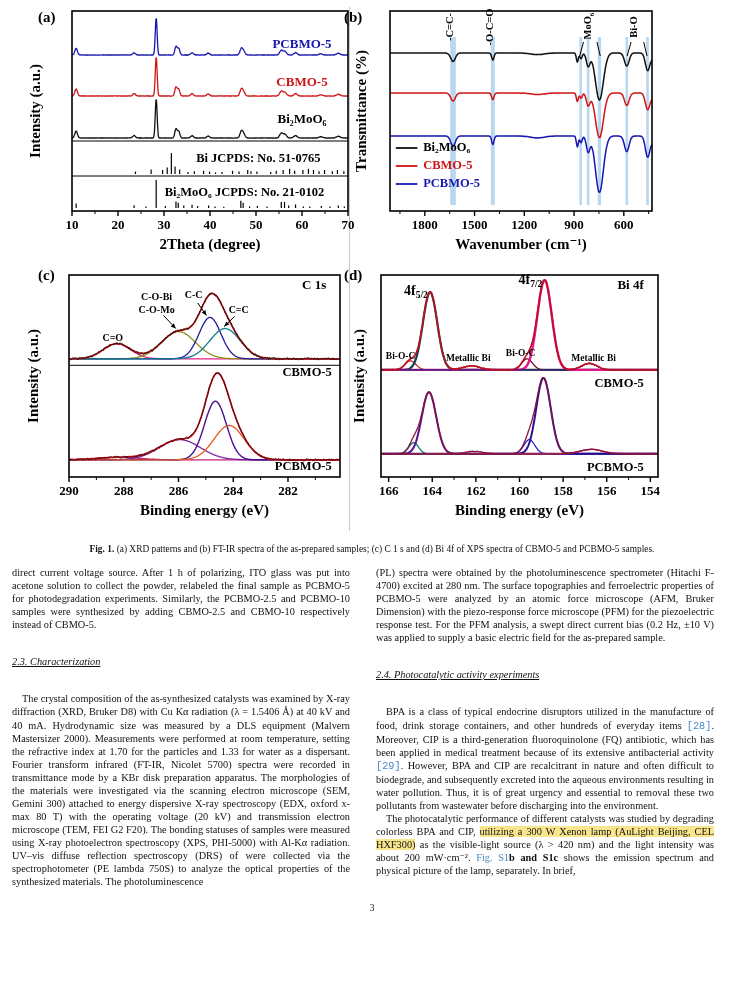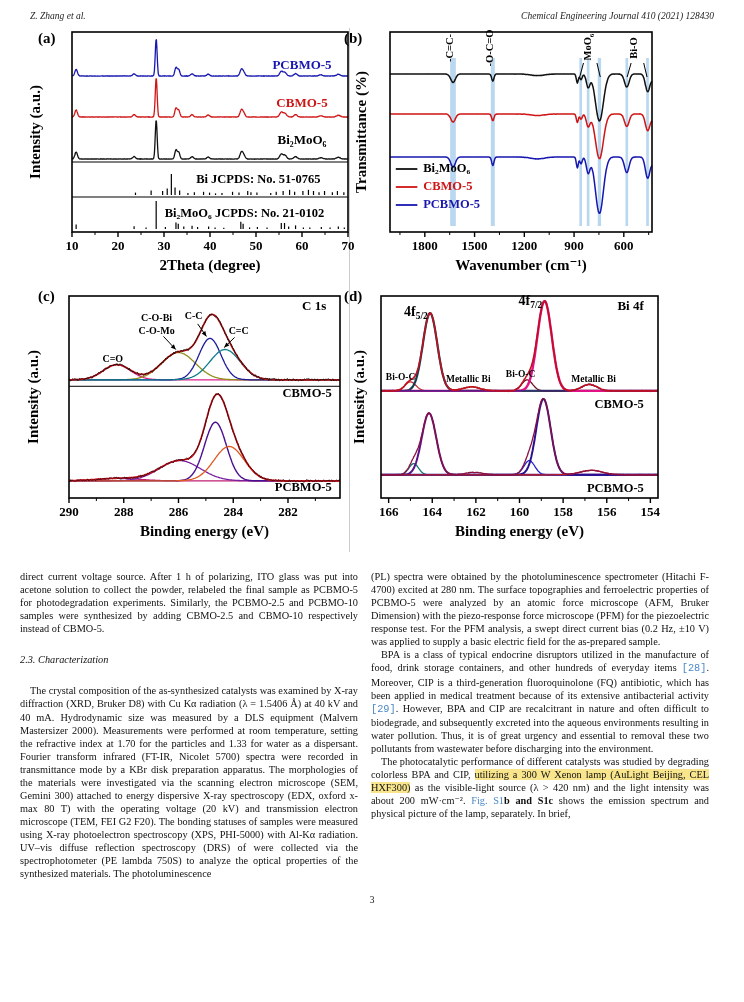--- a/index.html
+++ b/index.html
@@ -4,40 +4,36 @@
 <style>
   html,body{margin:0;padding:0;background:#ffffff;}
   body{width:744px;height:1002px;font-family:"Liberation Serif","DejaVu Serif",serif;color:#111;}
   .page{position:relative;width:744px;height:1002px;overflow:hidden;background:#fff;}
   .hdr{display:flex;justify-content:space-between;padding:11px 30px 0 30px;font-style:italic;font-size:9.5px;color:#222;}
   .figs{position:relative;height:534px;margin-top:3px;}
   .figs svg{position:absolute;}
   .plabel{position:absolute;font-weight:bold;font-size:15px;color:#000;}
   .vsep{position:absolute;left:349px;top:4px;width:1px;height:524px;background:#cccccc;}
   .cap{text-align:center;font-size:9.4px;margin:7px 22px 0 22px;color:#111;}
-  .cols{display:flex;gap:13px;padding:0 20px;margin-top:12px;font-size:10.3px;line-height:1.27;text-align:justify;}
+  .cols{display:flex;gap:26px;padding:0 12px;margin-top:12px;font-size:10.3px;line-height:1.27;text-align:justify;}
   .col{width:338px;}
   .col p{margin:0;text-indent:10px;}
   .col p.noind{text-indent:0;}
-  .col h3{font-size:10.3px;font-style:italic;font-weight:normal;margin:18px 0;}
+  .col h3{font-size:10.3px;font-style:italic;font-weight:normal;margin:24px 0;text-decoration:underline;}
   .hl{background:#f8e58c;}
   .lnk{color:#4a87c7;font-family:Liberation Mono, monospace;}
   .lnkb{color:#4a87c7;font-weight:normal;}
   .b{font-weight:bold;}
   .pn{text-align:center;font-size:9.5px;margin-top:15px;color:#111;}
 </style>
 </head>
 <body>
 
 <div class="page">
 
-  <div class="hdr">
-    <span>Z. Zhang et al.</span>
-    <span>Chemical Engineering Journal 410 (2021) 128430</span>
-  </div>
 
   <div class="figs">
     <div class="plabel" style="left:38px;top:6px;">(a)</div>
     <div class="plabel" style="left:344px;top:6px;">(b)</div>
     <div class="plabel" style="left:38px;top:264px;">(c)</div>
     <div class="plabel" style="left:344px;top:264px;">(d)</div>
     <div class="vsep"></div>
     <svg style="left:24px;top:2px;" width="330" height="258">
         <line x1="48" x2="324" y1="136" y2="136" stroke="#000" stroke-width="1"></line>
         <line x1="48" x2="324" y1="171" y2="171" stroke="#000" stroke-width="1"></line>
@@ -267,29 +263,33 @@
         <line x1="100.06692913385821" x2="100.06692913385821" y1="212" y2="215" stroke="#000" stroke-width="1"></line>
         <line x1="143.6889763779527" x2="143.6889763779527" y1="212" y2="215" stroke="#000" stroke-width="1"></line>
         <line x1="187.31102362204726" x2="187.31102362204726" y1="212" y2="215" stroke="#000" stroke-width="1"></line>
         <line x1="230.9330708661418" x2="230.9330708661418" y1="212" y2="215" stroke="#000" stroke-width="1"></line>
         <line x1="274.5551181102363" x2="274.5551181102363" y1="212" y2="215" stroke="#000" stroke-width="1"></line>
         <text x="165.5" y="250" text-anchor="middle" font-size="15" font-weight="bold" font-family="&quot;Liberation Serif&quot;,&quot;DejaVu Serif&quot;,serif">Binding energy (eV)</text>
         <text text-anchor="middle" font-size="15" font-weight="bold" font-family="&quot;Liberation Serif&quot;,&quot;DejaVu Serif&quot;,serif" transform="translate(10 111) rotate(-90)">Intensity (a.u.)</text>
       </svg>
   </div>
 
+  <div class="cap">
+    <span class="b">Fig. 1.</span><span> (a) XRD patterns and (b) FT-IR spectra of the as-prepared samples; (c) C 1 s and (d) Bi 4f of XPS spectra of CBMO-5 and PCBMO-5 samples.</span>
+  </div>
 
   <div class="cols">
     <div class="col" id="col-left">
         <p class="noind"><span>direct current voltage source. After 1 h of polarizing, ITO glass was put into acetone solution to collect the powder, relabeled the final sample as PCBMO-5 for photodegradation experiments. Similarly, the PCBMO-2.5 and PCBMO-10 samples were synthesized by adding CBMO-2.5 and CBMO-10 respectively instead of CBMO-5.</span></p>
         <h3><span>2.3. Characterization</span></h3>
         <p><span>The crystal composition of the as-synthesized catalysts was examined by X-ray diffraction (XRD, Bruker D8) with Cu Kα radiation (λ = 1.5406 Å) at 40 kV and 40 mA. Hydrodynamic size was measured by a DLS equipment (Malvern Mastersizer 2000). Measurements were performed at room temperature, setting the refractive index at 1.70 for the particles and 1.33 for water as a dispersant. Fourier transform infrared (FT-IR, Nicolet 5700) spectra were recorded in transmittance mode by a KBr disk preparation apparatus. The morphologies of the materials were investigated via the scanning electron microscope (SEM, Gemini 300) attached to energy dispersive X-ray spectroscopy (EDX, oxford x-max 80 T) with the operating voltage (20 kV) and transmission electron microscope (TEM, FEI G2 F20). The bonding statuses of samples were measured using X-ray photoelectron spectroscopy (XPS, PHI-5000) with Al-Kα radiation. UV–vis diffuse reflection spectroscopy (DRS) of were collected via the spectrophotometer (PE lambda 750S) to analyze the optical properties of the synthesized materials. The photoluminescence</span></p>
       </div>
     <div class="col" id="col-right">
         <p class="noind"><span>(PL) spectra were obtained by the photoluminescence spectrometer (Hitachi F-4700) excited at 280 nm. The surface topographies and ferroelectric properties of PCBMO-5 were analyzed by an atomic force microscope (AFM, Bruker Dimension) with the piezo-response force microscope (PFM) for the piezoelectric response test. For the PFM analysis, a swept direct current bias (0.2 Hz, ±10 V) was applied to supply a basic electric field for the as-prepared sample.</span></p>
+        <h3><span>2.4. Photocatalytic activity experiments</span></h3>
         <p><span>BPA is a class of typical endocrine disruptors utilized in the manufacture of food, drink storage containers, and other hundreds of everyday items </span><span class="lnk">[28]</span><span>. Moreover, CIP is a third-generation fluoroquinolone (FQ) antibiotic, which has been applied in medical treatment because of its extensive antibacterial activity </span><span class="lnk">[29]</span><span>. However, BPA and CIP are recalcitrant in nature and often difficult to biodegrade, and subsequently excreted into the aqueous environments resulting in water pollution. Thus, it is of great urgency and essential to removal these two pollutants from wastewater before discharging into the environment.</span></p>
         <p><span>The photocatalytic performance of different catalysts was studied by degrading colorless BPA and CIP, </span><span class="hl">utilizing a 300 W Xenon lamp (AuLight Beijing, CEL HXF300)</span><span> as the visible-light source (λ &gt; 420 nm) and the light intensity was about 200 mW·cm⁻². </span><span class="lnkb">Fig. S1</span><span class="b">b and S1c</span><span> shows the emission spectrum and physical picture of the lamp, separately. In brief,</span></p>
       </div>
   </div>
 
   <div class="pn">3</div>
 
 </div>
 
 </body></html>

